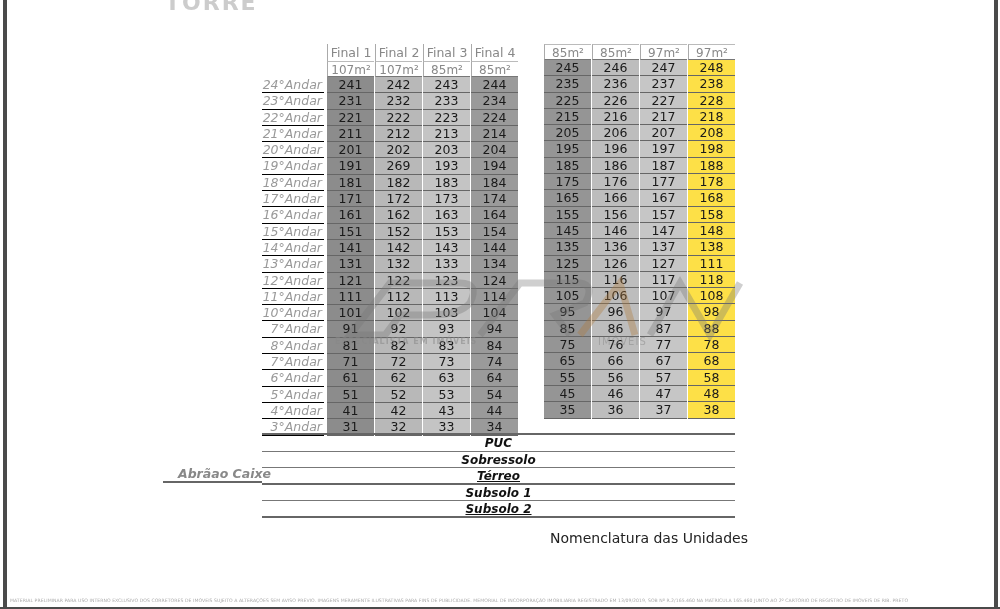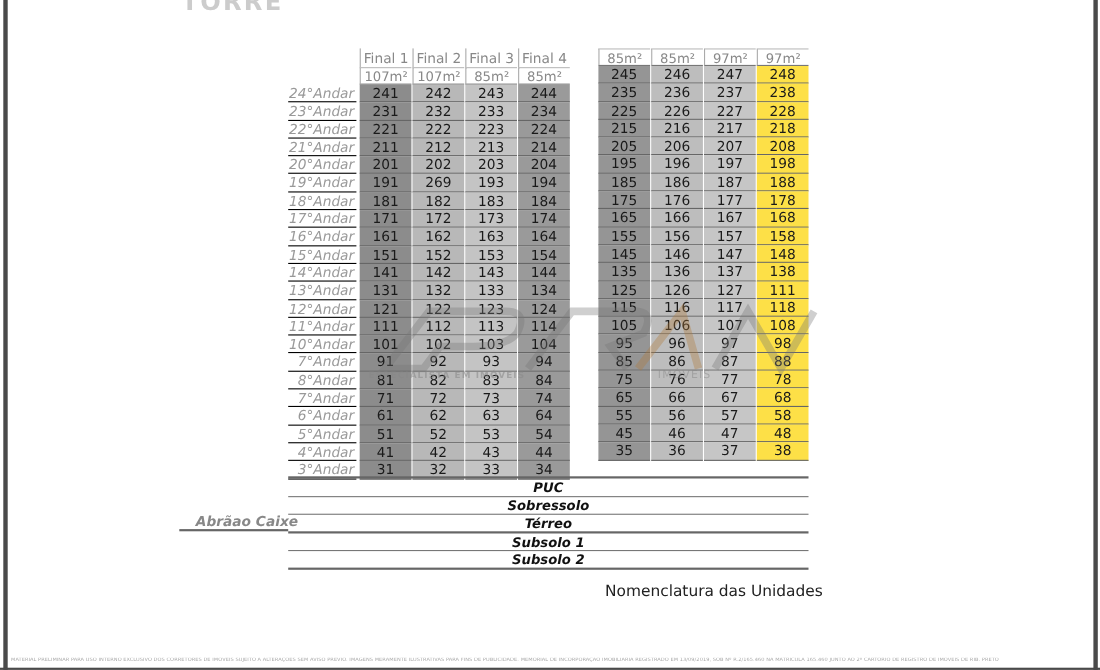--- a/index.html
+++ b/index.html
@@ -24,21 +24,21 @@
   .rc0 { background: #959595; }
   .rc1 { background: #bdbdbd; }
   .rc2 { background: #c6c6c6; }
   .rc3 { background: #fde047; }
 
   .floors { position: absolute; left: 262px; top: 77px; width: 62px; }
   .floor { height: 16.3px; font-size: 12.5px; font-style: italic; color: #999; text-align: right; line-height: 16px; border-bottom: 1px solid #000000; padding-right: 2px; white-space: nowrap; }
 
   .levels { position: absolute; left: 262px; top: 433px; width: 473px; }
   .level { height: 16.6px; font-size: 12px; font-weight: bold; font-style: italic; text-align: center; line-height: 16px; color: #111; border-bottom: 1px solid #777; }
-  .level.thick { border-bottom: 2px solid #666; }
+  .level.thick { border-bottom: 2px solid #666; text-decoration: underline; }
   .level-divider-top { height: 2px; background: #666; }
   .wide-line { position: absolute; left: 163px; top: 481px; width: 99px; height: 2px; background: #666; }
   .building-label { position: absolute; left: 178px; top: 466px; font-size: 12.5px; font-weight: bold; font-style: italic; color: #888; }
 
   .caption { position: absolute; left: 550px; top: 530px; font-size: 14px; color: #222; }
   .footer { position: absolute; left: 10px; top: 598px; width: 980px; font-size: 4.6px; color: #aaa; white-space: nowrap; overflow: hidden; letter-spacing: 0.05px; }
 
   .watermark { position: absolute; left: 330px; top: 275px; width: 420px; height: 70px; pointer-events: none; opacity: 0.35; }
   .wm-sub1 { position: absolute; left: 335px; top: 337px; font-size: 8px; font-weight: bold; color: #888; opacity: 0.55; letter-spacing: 1px; }
   .wm-sub2 { position: absolute; left: 598px; top: 336px; font-size: 10px; font-weight: normal; color: #888; opacity: 0.5; letter-spacing: 1px; }

